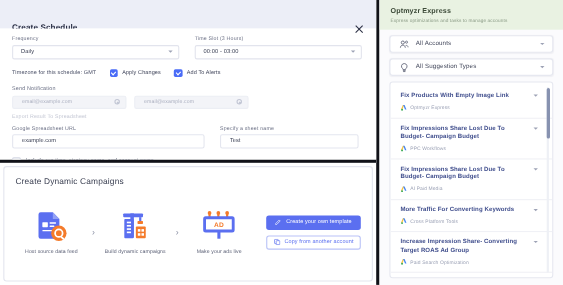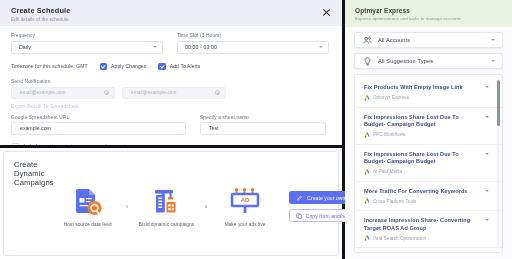--- a/index.html
+++ b/index.html
@@ -22,21 +22,21 @@
   
   .sched-card {
     flex: 0 0 148px;
     background: #ffffff;
     display: flex; flex-direction: column;
     border-bottom: 3px solid #111218;
     overflow: hidden;
   }
   .sched-head {
     background: #eceef7;
-    padding: 6px 10px 6px 11px;
+    padding: 20px 10px 6px 11px;
     display: flex; align-items: flex-start; justify-content: space-between;
     height: 26px;
   }
   .sched-title { font-size: 7.4px; font-weight: bold; color: #2a2f45; letter-spacing: .1px; line-height: 9px;}
   .sched-sub { font-size: 4.6px; color: #8b90a6; margin-top: 1.5px; letter-spacing: .1px;}
   .close-x {
     width: 11px; height: 11px; position: relative; cursor: pointer; margin-top: 1px;
   }
   .close-x:before, .close-x:after {
     content:""; position:absolute; left: 1px; top: 5px; width: 9px; height: 1.1px; background:#2b2f44;
@@ -100,21 +100,21 @@
   .lastrow .t { font-size:4.9px; color:#4e5368; letter-spacing:.1px;}
 
   
   .dyn-card {
     flex: 1;
     margin: 3px 3px 3px 3px;
     border: 1px solid #e3e5ee;
     border-radius: 3px;
     background: #fff;
     padding: 8px 10px 6px 10px;
-    display:flex; flex-direction:row;
+    display:flex; flex-direction:column;
   }
   .dyn-title { font-size: 7.6px; color: #3d4254; letter-spacing: .15px; }
   .dyn-body { flex:1; display:flex; align-items:center; gap: 4px; padding-top: 4px;}
   .step { display:flex; flex-direction:column; align-items:center; width: 68px; }
   .step .cap { font-size: 4.7px; color:#585d73; margin-top: 5px; letter-spacing:.1px; white-space:nowrap;}
   .arrow { font-size: 8px; color:#8d92a6; }
   .dyn-btns { display:flex; flex-direction:column; gap:5px; margin-left: 6px; }
   .btn {
     height: 13px; width: 86px; border-radius: 2.5px;
     display:flex; align-items:center; justify-content:center; gap:4px;

